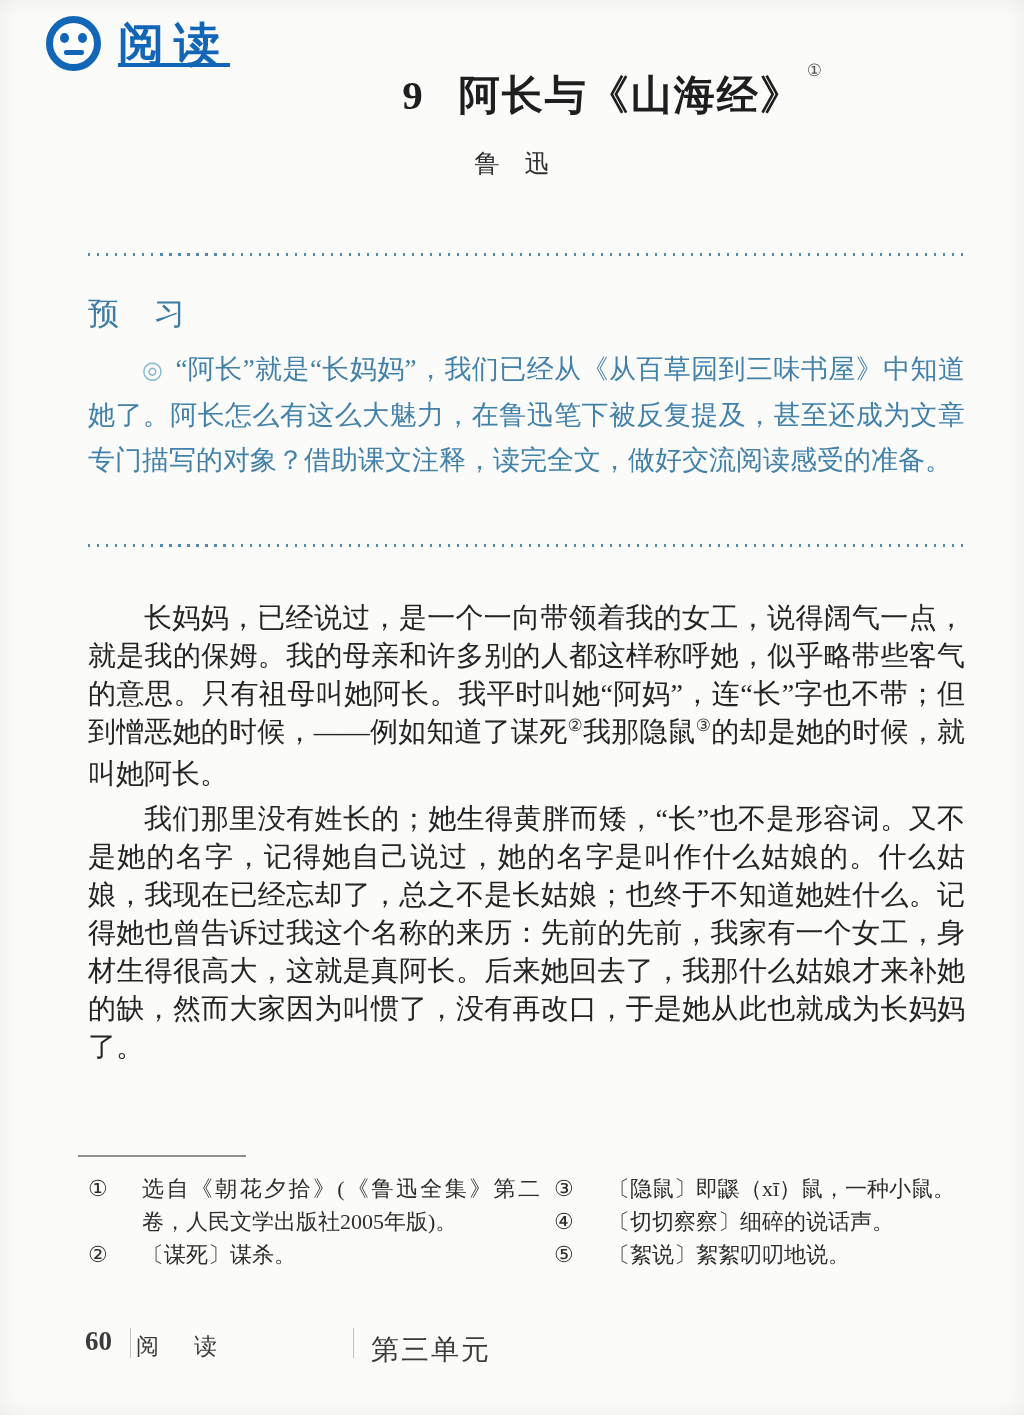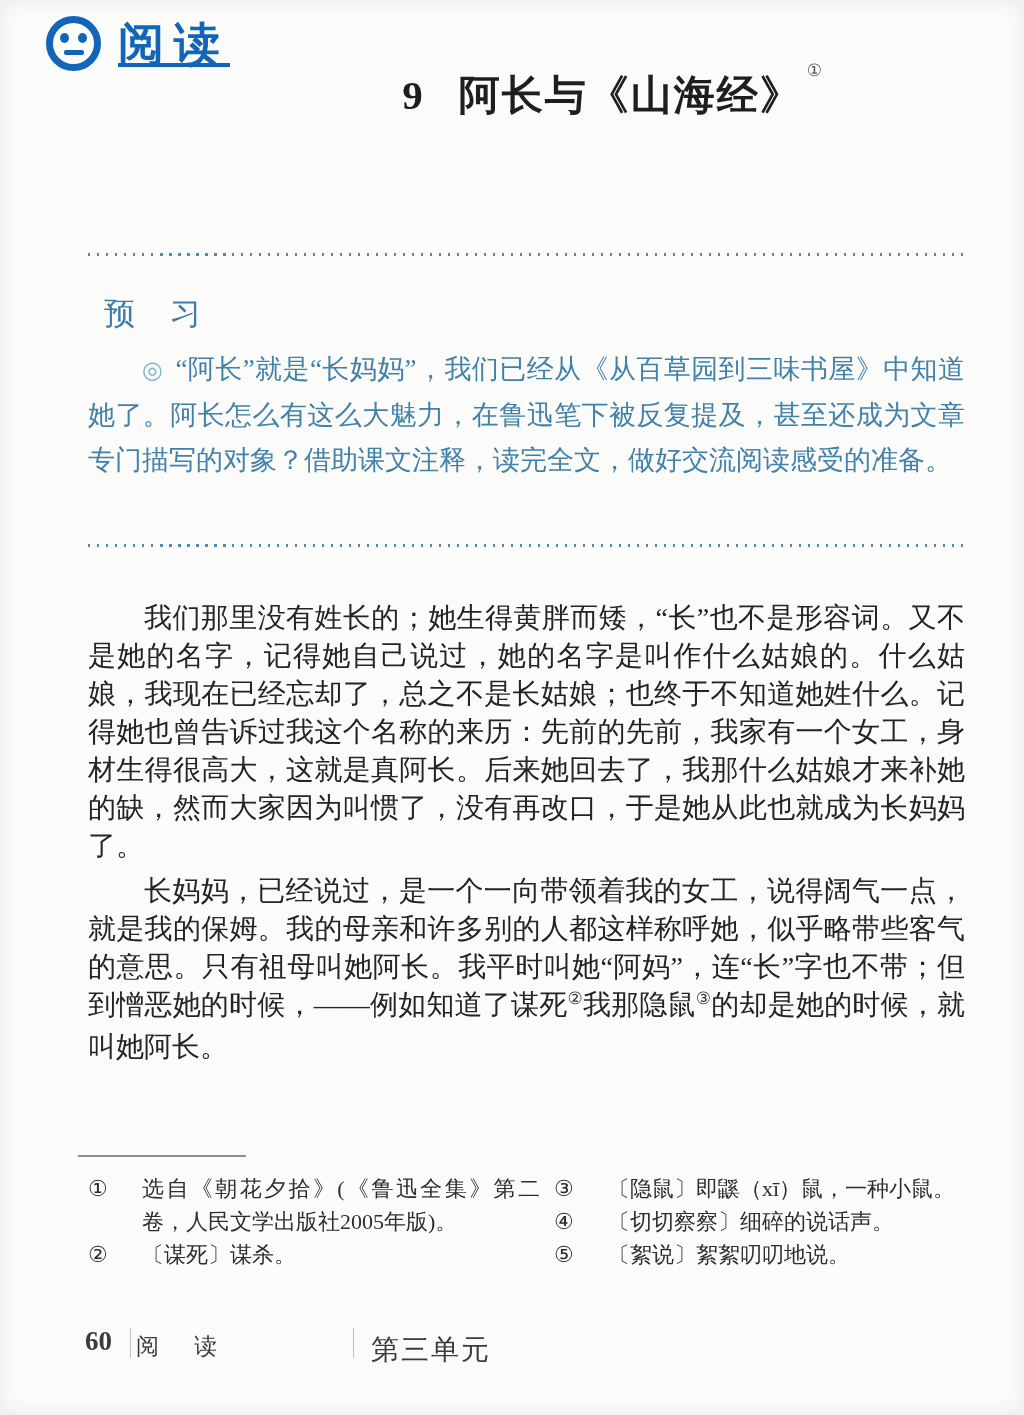--- a/index.html
+++ b/index.html
@@ -25,21 +25,21 @@
   .title-sup{font-size:17px;position:relative;top:-18px;margin-left:4px;font-weight:400;color:#555;letter-spacing:0;}
   .author{position:absolute;top:147px;left:0;width:100%;text-align:center;font-size:25px;color:#2f2f2f;}
 
   
   .dotted{position:absolute;left:88px;width:877px;height:3px;background:repeating-linear-gradient(to right,#4e8ca9 0 2.5px,transparent 2.5px 9px);}
   .d1{top:253px}
   .d2{top:544px}
 
   
   .preview{position:absolute;top:293px;left:88px;width:877px;}
-  .preview-heading{font-size:31px;color:#3d7ca6;margin:0 0 12px 16px;letter-spacing:2px;}
+  .preview-heading{font-size:31px;color:#3d7ca6;margin:0 0 12px 0;letter-spacing:2px;}
   .preview p{margin:0;font-size:27px;line-height:45px;text-indent:2em;text-align:justify;color:#4281aa;}
   .bullet{margin-right:12px;color:#85b5cf;font-size:24px;}
 
   
   .body-block{position:absolute;top:599px;left:88px;width:877px;}
   .body-para{margin:0;font-size:28px;line-height:38px;text-indent:2em;text-align:justify;color:#242424;}
   .body-para + .body-para{margin-top:7px;}
   .supref{font-size:17px;position:relative;top:-10px;color:#333;}
 
   
@@ -72,33 +72,34 @@
       <span class="eye r"></span>
       <span class="mouth"></span>
     </span>
     <span class="section-label">阅读</span>
   </div>
 
   <div class="title-row">
     <span class="lesson-number">9</span><span class="lesson-name">阿长与《山海经》</span><sup class="title-sup">①</sup>
   </div>
 
+  <div class="author">鲁　迅</div>
 
   <div class="dotted d1"></div>
 
   <div class="preview">
     <div class="preview-heading">预　习</div>
     <p class="preview-item"><span class="bullet">◎</span><span>“阿长”就是“长妈妈”，我们已经从《从百草园到三味书屋》中知道她了。阿长怎么有这么大魅力，在鲁迅笔下被反复提及，甚至还成为文章专门描写的对象？借助课文注释，读完全文，做好交流阅读感受的准备。</span></p>
   </div>
 
   <div class="dotted d2"></div>
 
   <div class="body-block" id="body-container">
+      <p class="body-para"><span>长妈妈，已经说过，是一个一向带领着我的女工，说得阔气一点，就是我的保姆。我的母亲和许多别的人都这样称呼她，似乎略带些客气的意思。只有祖母叫她阿长。我平时叫她“阿妈”，连“长”字也不带；但到憎恶她的时候，——例如知道了谋死</span><span class="supref">②</span><span>我那隐鼠</span><span class="supref">③</span><span>的却是她的时候，就叫她阿长。</span></p>
       <p class="body-para"><span>我们那里没有姓长的；她生得黄胖而矮，“长”也不是形容词。又不是她的名字，记得她自己说过，她的名字是叫作什么姑娘的。什么姑娘，我现在已经忘却了，总之不是长姑娘；也终于不知道她姓什么。记得她也曾告诉过我这个名称的来历：先前的先前，我家有一个女工，身材生得很高大，这就是真阿长。后来她回去了，我那什么姑娘才来补她的缺，然而大家因为叫惯了，没有再改口，于是她从此也就成为长妈妈了。</span></p>
-      <p class="body-para"><span>长妈妈，已经说过，是一个一向带领着我的女工，说得阔气一点，就是我的保姆。我的母亲和许多别的人都这样称呼她，似乎略带些客气的意思。只有祖母叫她阿长。我平时叫她“阿妈”，连“长”字也不带；但到憎恶她的时候，——例如知道了谋死</span><span class="supref">②</span><span>我那隐鼠</span><span class="supref">③</span><span>的却是她的时候，就叫她阿长。</span></p>
     </div>
 
   <div class="fn-rule"></div>
 
   <div class="footnotes">
     <div class="fn-col fn-left">
       <div class="fn-entry">
         <span class="fn-num">①</span>
         <span class="fn-text">选自《朝花夕拾》(《鲁迅全集》第二卷，人民文学出版社2005年版)。</span>
       </div>

